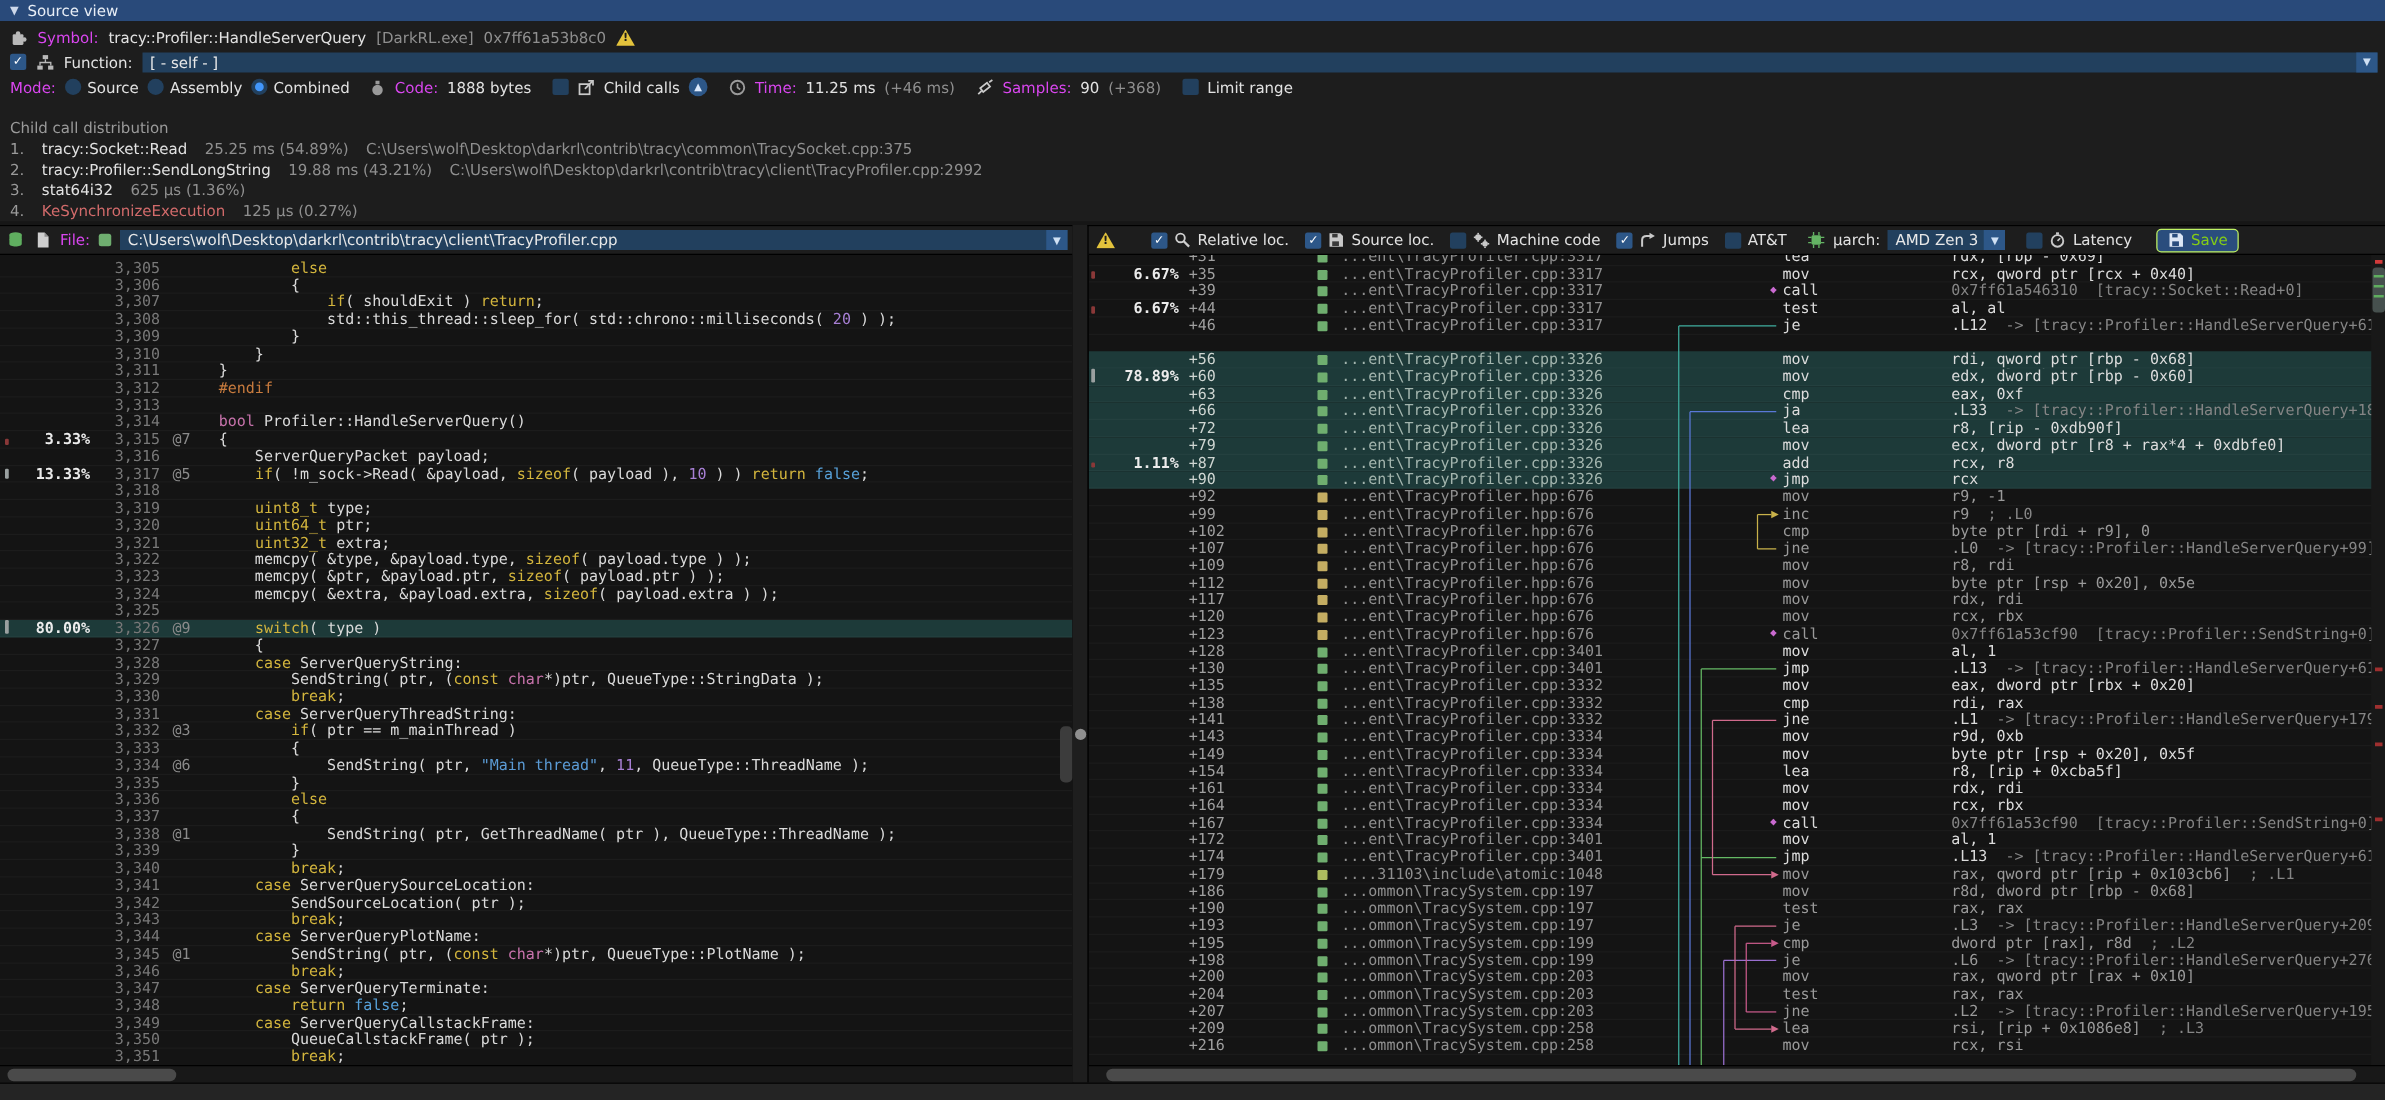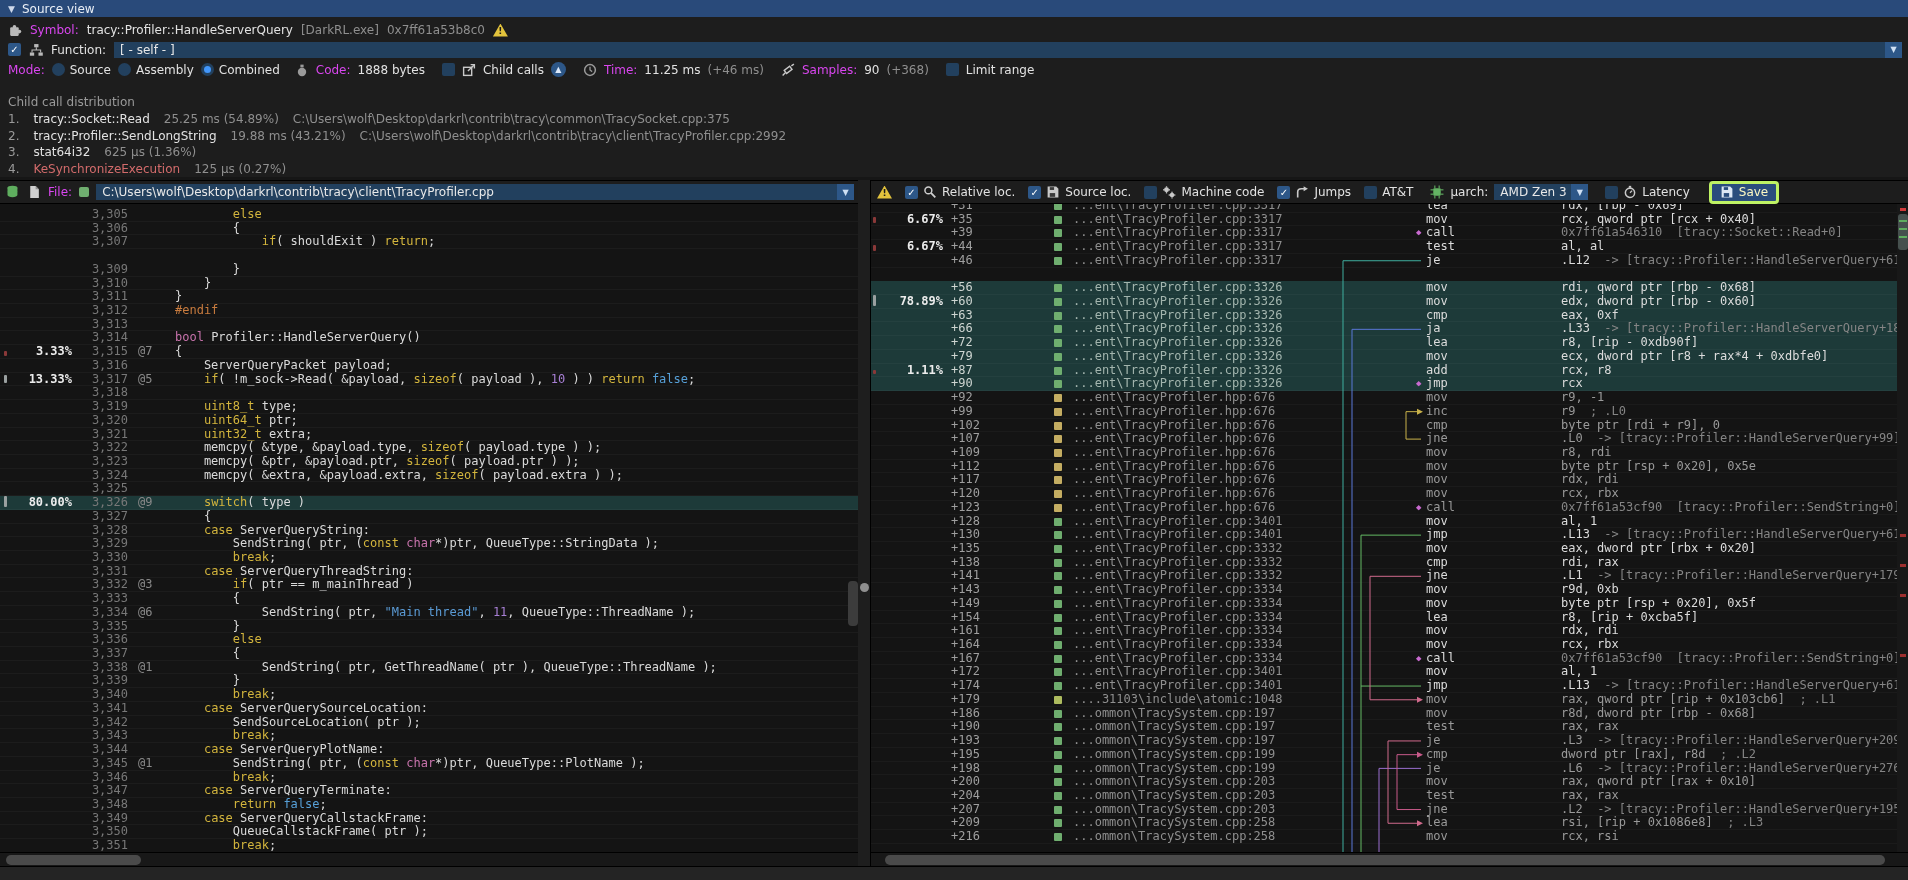--- a/index.html
+++ b/index.html
@@ -63,22 +63,22 @@
   .asq{position:absolute;left:183px;top:3px;width:8px;height:8px;border-radius:1px;}
   .asq.g{background:#6fae6f;} .asq.t{background:#c4ad62;} .asq.o{background:#aebc5f;}
   .aloc{position:absolute;left:202px;width:255px;overflow:hidden;color:#8f8f8f;}
   .arow.hl .aloc{color:#a3b5ae;}
   .amn{position:absolute;left:555px;color:#dcdcdc;}
   .aops{position:absolute;left:690px;color:#dcdcdc;}
   .arow.d .amn,.arow.d .aops{color:#9a9a9a;}
   .aann{color:#858585;}
   .callmark{position:absolute;left:545px;color:#c96ad0;font-size:9px;}
   .jumpsvg{position:absolute;left:0;top:0;pointer-events:none;}
-  .savebtn{height:17px;background:#2a4d7d;border:3px solid #bef264;border-radius:4px;display:inline-flex;
-           align-items:center;gap:5px;padding:0 8px;color:#fef9c3;}
+  .savebtn{height:17px;background:#2a4d7d;border:1px solid #bef264;border-radius:4px;display:inline-flex;
+           align-items:center;gap:5px;padding:0 8px;color:#84cc16;}
   .bottomstrip{position:absolute;left:0;top:866px;width:100%;height:14px;background:#242424;border-top:1px solid #000;}
   .redtick{position:absolute;width:6px;height:3px;background:#9e2f2f;left:3px;}
 </style>
 </head>
 <body>
 
 <div class="win">
 
   <div class="titlebar">
     <span class="tri">▼</span>
@@ -220,20 +220,21 @@
       <span style="width:10px;height:10px;background:#6fae6f;border-radius:2px;"></span>
       <div class="combo" style="flex:1;margin-right:4px;">
         <span>C:\Users\wolf\Desktop\darkrl\contrib\tracy\client\TracyProfiler.cpp</span>
         <span class="arrow">▼</span>
       </div>
     </div>
     <div class="body" id="srcBody">
         <div class="srow" style="top: 4px;"><span class="snum">3,305</span><span class="scode"><span class="c-w">        </span><span class="c-k">else</span></span></div>
         <div class="srow" style="top: 17.72px;"><span class="snum">3,306</span><span class="scode"><span class="c-w">        {</span></span></div>
         <div class="srow" style="top: 31.44px;"><span class="snum">3,307</span><span class="scode"><span class="c-w">            </span><span class="c-k">if</span><span class="c-w">( shouldExit ) </span><span class="c-k">return</span><span class="c-w">;</span></span></div>
+        <div class="srow" style="top: 45.16px;"><span class="snum">3,308</span><span class="scode"><span class="c-w">            std::this_thread::sleep_for( std::chrono::milliseconds( </span><span class="c-n">20</span><span class="c-w"> ) );</span></span></div>
         <div class="srow" style="top: 58.88px;"><span class="snum">3,309</span><span class="scode"><span class="c-w">        }</span></span></div>
         <div class="srow" style="top: 72.6px;"><span class="snum">3,310</span><span class="scode"><span class="c-w">    }</span></span></div>
         <div class="srow" style="top: 86.32px;"><span class="snum">3,311</span><span class="scode"><span class="c-w">}</span></span></div>
         <div class="srow" style="top: 100.04px;"><span class="snum">3,312</span><span class="scode"><span class="c-p">#endif</span></span></div>
         <div class="srow" style="top: 113.76px;"><span class="snum">3,313</span><span class="scode"></span></div>
         <div class="srow" style="top: 127.48px;"><span class="snum">3,314</span><span class="scode"><span class="c-t">bool</span><span class="c-w"> Profiler::HandleServerQuery()</span></span></div>
         <div class="srow" style="top: 141.2px;"><span class="sbar r" style="height: 5px;"></span><span class="spct">3.33%</span><span class="snum">3,315</span><span class="smark">@7</span><span class="scode"><span class="c-w">{</span></span></div>
         <div class="srow" style="top: 154.92px;"><span class="snum">3,316</span><span class="scode"><span class="c-w">    ServerQueryPacket payload;</span></span></div>
         <div class="srow" style="top: 168.64px;"><span class="sbar g" style="height: 8px;"></span><span class="spct">13.33%</span><span class="snum">3,317</span><span class="smark">@5</span><span class="scode"><span class="c-w">    </span><span class="c-k">if</span><span class="c-w">( !m_sock-&gt;Read( &amp;payload, </span><span class="c-k">sizeof</span><span class="c-w">( payload ), </span><span class="c-n">10</span><span class="c-w"> ) ) </span><span class="c-k">return</span><span class="c-w"> </span><span class="c-b">false</span><span class="c-w">;</span></span></div>
         <div class="srow" style="top: 182.36px;"><span class="snum">3,318</span><span class="scode"></span></div>
@@ -276,21 +277,21 @@
       <div class="hthumb" style="left:6px;width:135px;"></div>
     </div>
   </div>
 
   <div class="splitter"></div>
   <div class="split-knob"></div>
 
   <div class="pane pane-right">
     <div class="paneBar" id="asmToolbar">
       <span class="warn">!</span>
-    <span style="display: inline-flex; align-items: flex-end; gap: 5px; margin-left: 6px;">
+    <span style="display: inline-flex; align-items: flex-end; gap: 5px; margin-left: 22px;">
           <span class="cb on"></span>
           <span class="ico">
             <svg width="14" height="14" viewBox="0 0 13 13" xmlns="http://www.w3.org/2000/svg">
               <circle cx="5" cy="5" r="3.2" fill="none" stroke="#cfcfcf" stroke-width="1.4"></circle>
               <line x1="7.4" y1="7.4" x2="11.4" y2="11.4" stroke="#cfcfcf" stroke-width="1.7"></line>
             </svg>
           </span>
           <span class="val">Relative loc.</span>
         </span>
         <span style="display: inline-flex; align-items: center; gap: 5px; margin-left: 6px;">

